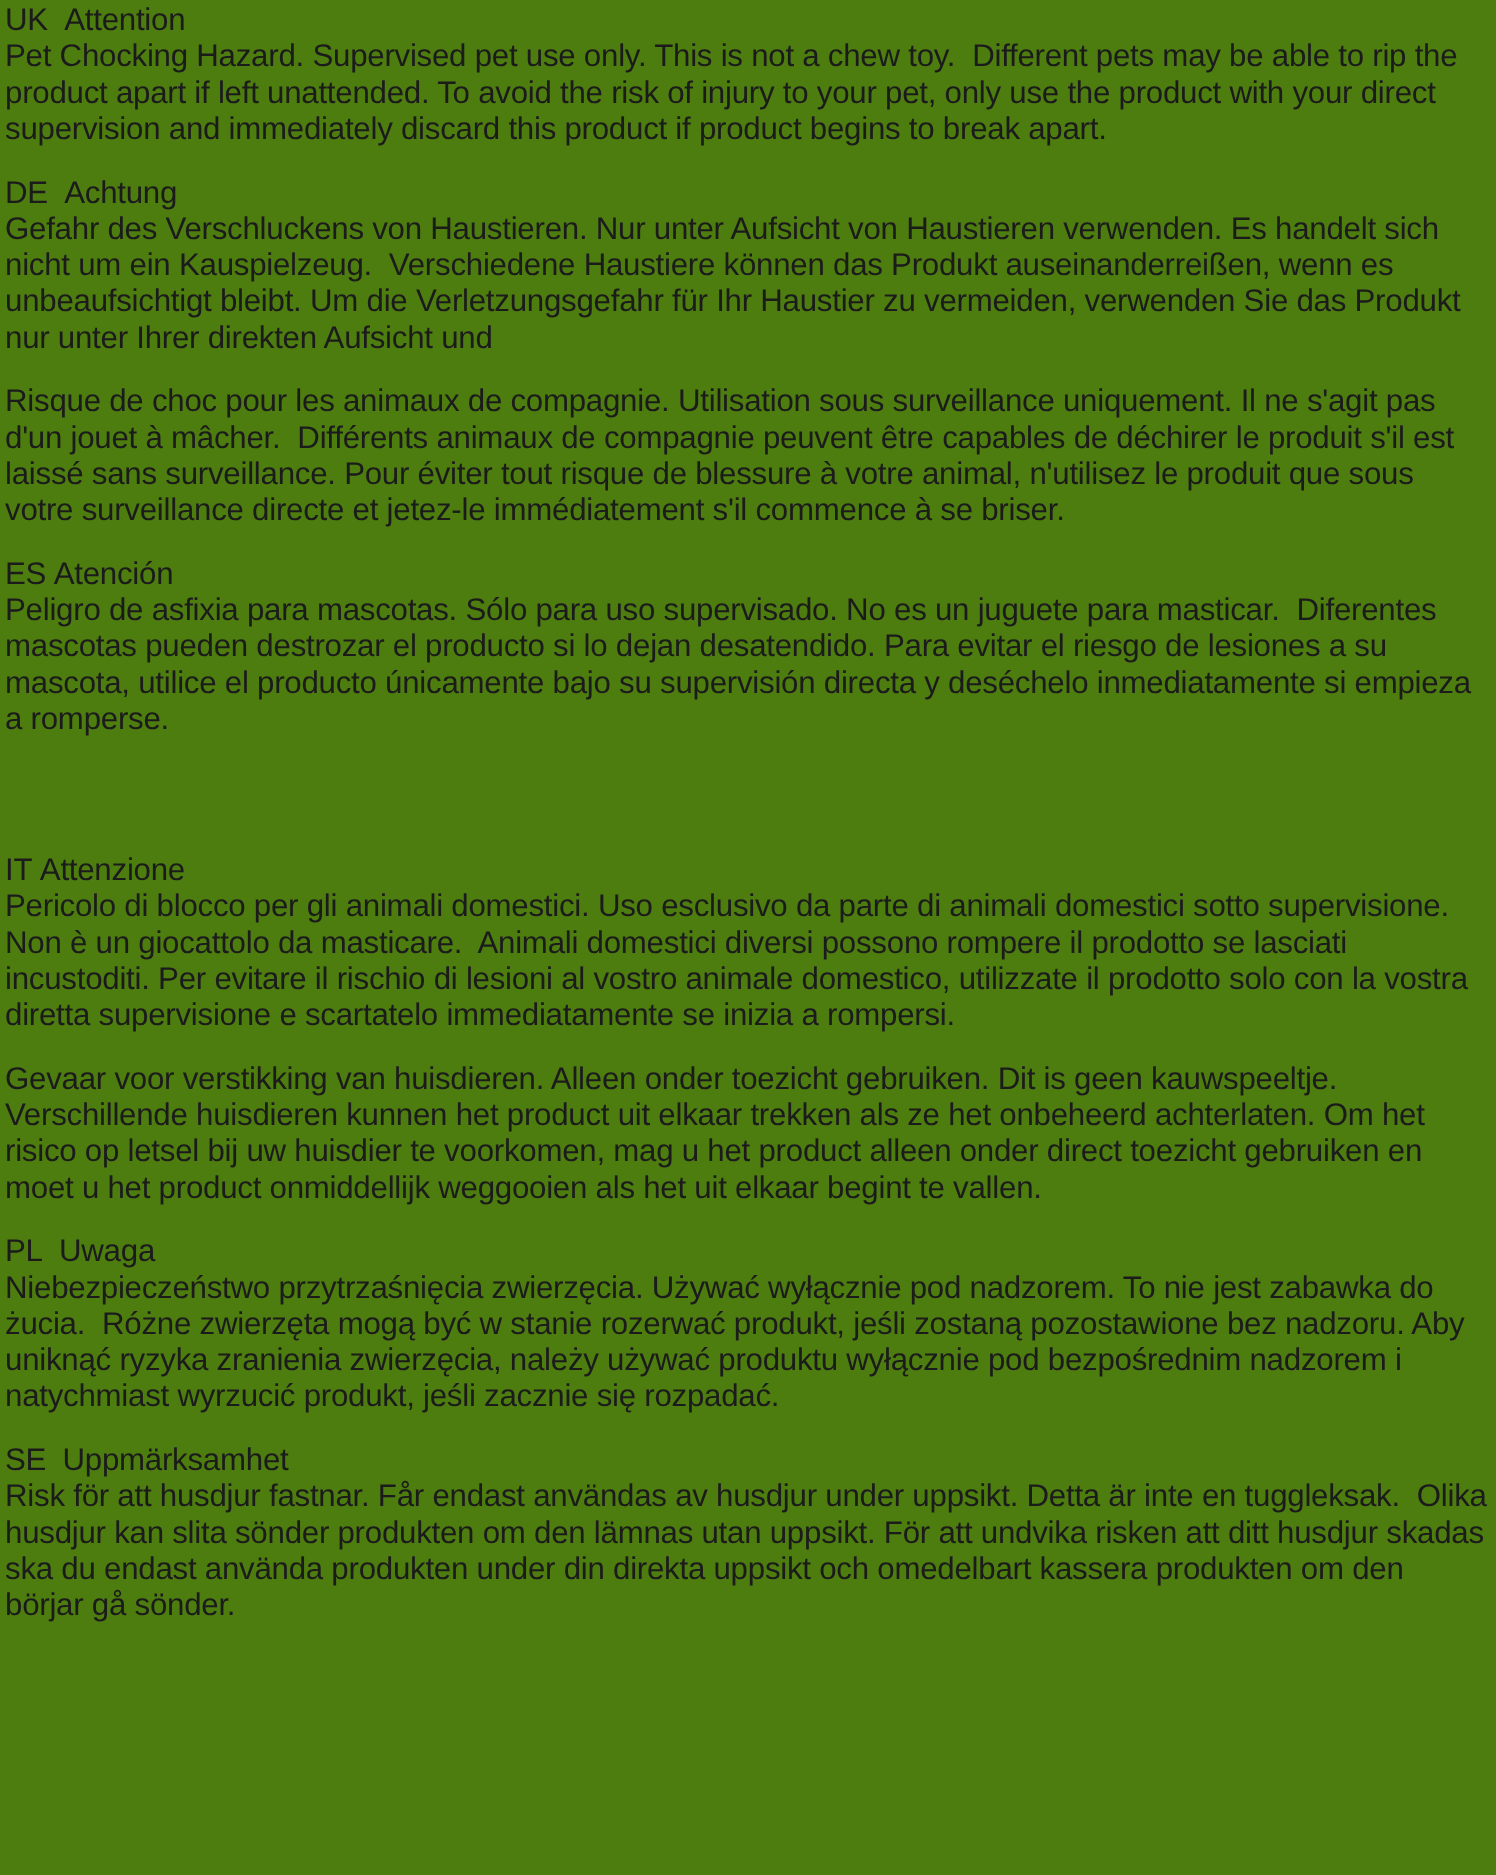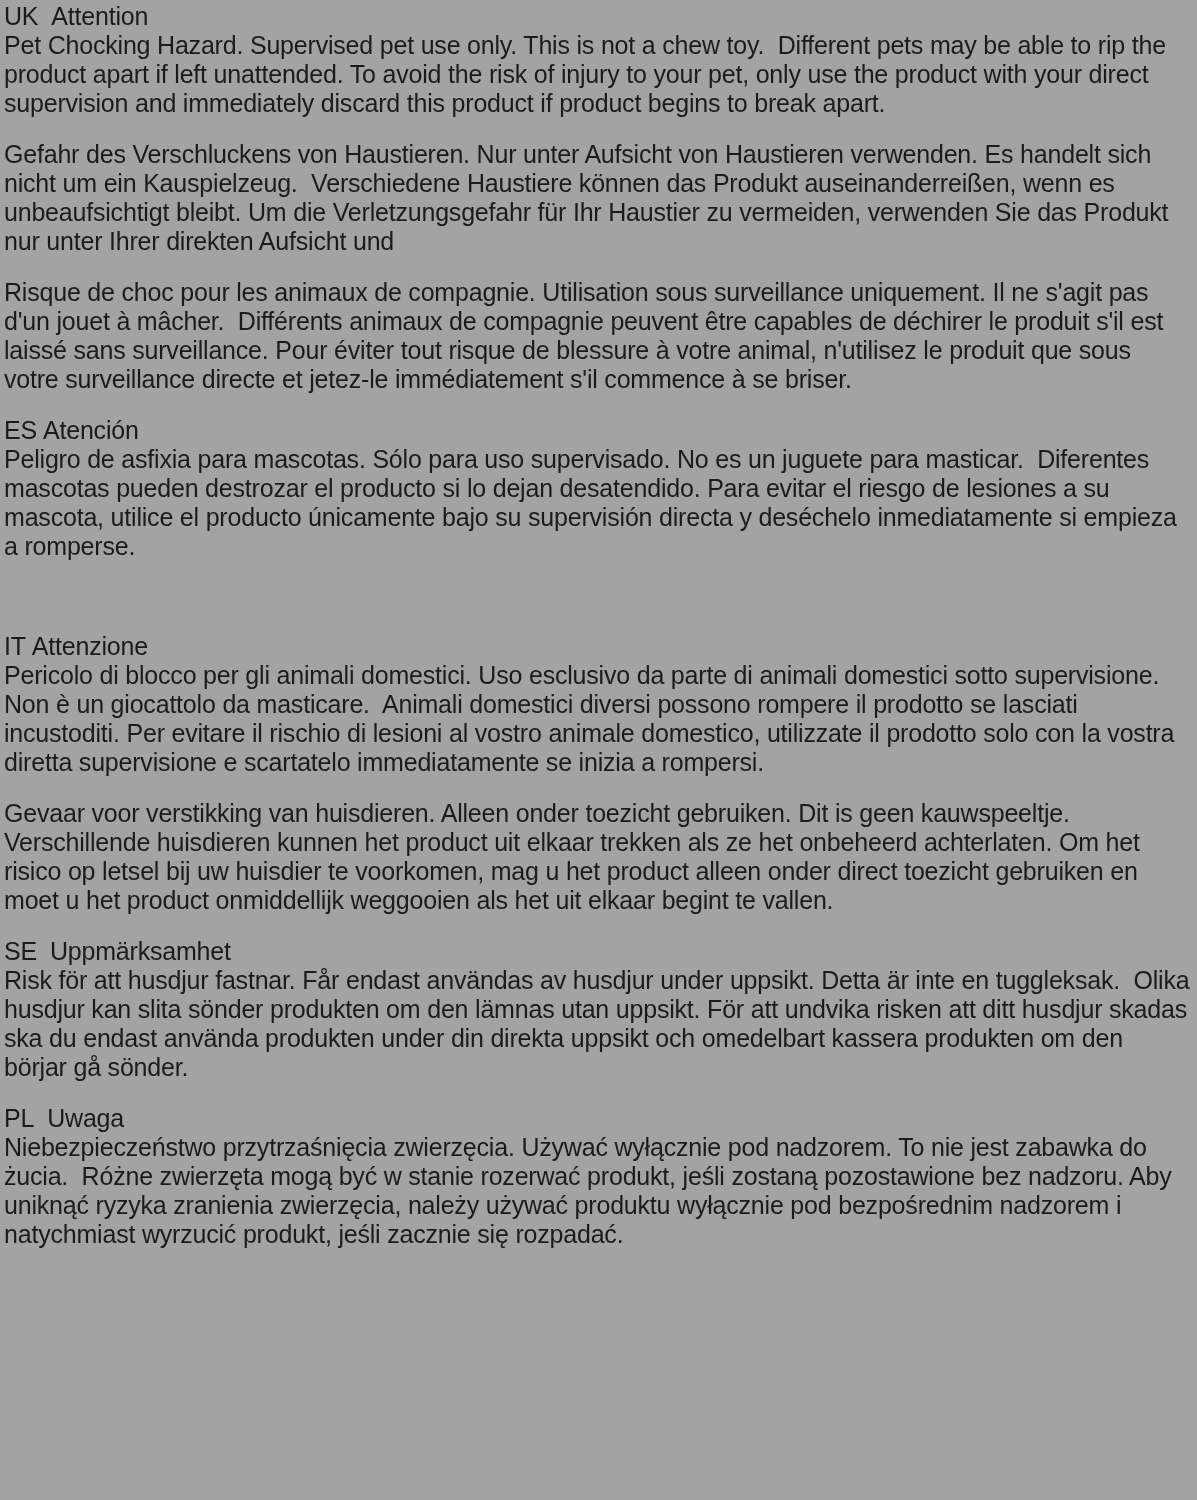--- a/index.html
+++ b/index.html
@@ -13,30 +13,30 @@
   .page {
     box-sizing: border-box;
     width: 1197px;
     min-height: 1500px;
     padding: 2px 6px 0 4px;
     font-family: "Liberation Sans", "DejaVu Sans", sans-serif;
     font-size: 25px;
     line-height: 29px;
     letter-spacing: -0.2px;
     color: #1b1b1b;
-    background: #a3a3a3;
+    background: #4d7c0f;
   }
   section.warn {
     margin-top: 22px;
   }
   section.warn:first-child {
     margin-top: 0;
   }
   section.warn.extra-gap {
-    margin-top: 71px;
+    margin-top: 92px;
   }
   .head {
     margin: 0;
     font-size: inherit;
     font-weight: 400;
     line-height: inherit;
   }
   .head .title {
     margin-left: 13px;
   }
@@ -53,20 +53,21 @@
 <body>
 
 <main class="page">
 
   <section class="warn">
     <h2 class="head"><span class="code">UK</span><span class="title">Attention</span></h2>
     <p class="body">Pet Chocking Hazard. Supervised pet use only. This is not a chew toy.  Different pets may be able to rip the product apart if left unattended. To avoid the risk of injury to your pet, only use the product with your direct supervision and immediately discard this product if product begins to break apart.</p>
   </section>
 
   <section class="warn">
+    <h2 class="head"><span class="code">DE</span><span class="title">Achtung</span></h2>
     <p class="body">Gefahr des Verschluckens von Haustieren. Nur unter Aufsicht von Haustieren verwenden. Es handelt sich nicht um ein Kauspielzeug.  Verschiedene Haustiere können das Produkt auseinanderreißen, wenn es unbeaufsichtigt bleibt. Um die Verletzungsgefahr für Ihr Haustier zu vermeiden, verwenden Sie das Produkt nur unter Ihrer direkten Aufsicht und</p>
   </section>
 
   <section class="warn">
     <p class="body">Risque de choc pour les animaux de compagnie. Utilisation sous surveillance uniquement. Il ne s'agit pas d'un jouet à mâcher.  Différents animaux de compagnie peuvent être capables de déchirer le produit s'il est laissé sans surveillance. Pour éviter tout risque de blessure à votre animal, n'utilisez le produit que sous votre surveillance directe et jetez-le immédiatement s'il commence à se briser.</p>
   </section>
 
   <section class="warn">
     <h2 class="head tight"><span class="code">ES</span><span class="title">Atención</span></h2>
     <p class="body">Peligro de asfixia para mascotas. Sólo para uso supervisado. No es un juguete para masticar.  Diferentes mascotas pueden destrozar el producto si lo dejan desatendido. Para evitar el riesgo de lesiones a su mascota, utilice el producto únicamente bajo su supervisión directa y deséchelo inmediatamente si empieza a romperse.</p>
@@ -75,22 +76,22 @@
   <section class="warn extra-gap">
     <h2 class="head tight"><span class="code">IT</span><span class="title">Attenzione</span></h2>
     <p class="body">Pericolo di blocco per gli animali domestici. Uso esclusivo da parte di animali domestici sotto supervisione. Non è un giocattolo da masticare.  Animali domestici diversi possono rompere il prodotto se lasciati incustoditi. Per evitare il rischio di lesioni al vostro animale domestico, utilizzate il prodotto solo con la vostra diretta supervisione e scartatelo immediatamente se inizia a rompersi.</p>
   </section>
 
   <section class="warn">
     <p class="body">Gevaar voor verstikking van huisdieren. Alleen onder toezicht gebruiken. Dit is geen kauwspeeltje.  Verschillende huisdieren kunnen het product uit elkaar trekken als ze het onbeheerd achterlaten. Om het risico op letsel bij uw huisdier te voorkomen, mag u het product alleen onder direct toezicht gebruiken en moet u het product onmiddellijk weggooien als het uit elkaar begint te vallen.</p>
   </section>
 
   <section class="warn">
-    <h2 class="head"><span class="code">SE</span><span class="title">Uppmärksamhet</span></h2>
-    <p class="body">Risk för att husdjur fastnar. Får endast användas av husdjur under uppsikt. Detta är inte en tuggleksak.  Olika husdjur kan slita sönder produkten om den lämnas utan uppsikt. För att undvika risken att ditt husdjur skadas ska du endast använda produkten under din direkta uppsikt och omedelbart kassera produkten om den börjar gå sönder.</p>
+    <h2 class="head"><span class="code">PL</span><span class="title">Uwaga</span></h2>
+    <p class="body">Niebezpieczeństwo przytrzaśnięcia zwierzęcia. Używać wyłącznie pod nadzorem. To nie jest zabawka do żucia.  Różne zwierzęta mogą być w stanie rozerwać produkt, jeśli zostaną pozostawione bez nadzoru. Aby uniknąć ryzyka zranienia zwierzęcia, należy używać produktu wyłącznie pod bezpośrednim nadzorem i natychmiast wyrzucić produkt, jeśli zacznie się rozpadać.</p>
   </section>
 
   <section class="warn">
-    <h2 class="head"><span class="code">PL</span><span class="title">Uwaga</span></h2>
-    <p class="body">Niebezpieczeństwo przytrzaśnięcia zwierzęcia. Używać wyłącznie pod nadzorem. To nie jest zabawka do żucia.  Różne zwierzęta mogą być w stanie rozerwać produkt, jeśli zostaną pozostawione bez nadzoru. Aby uniknąć ryzyka zranienia zwierzęcia, należy używać produktu wyłącznie pod bezpośrednim nadzorem i natychmiast wyrzucić produkt, jeśli zacznie się rozpadać.</p>
+    <h2 class="head"><span class="code">SE</span><span class="title">Uppmärksamhet</span></h2>
+    <p class="body">Risk för att husdjur fastnar. Får endast användas av husdjur under uppsikt. Detta är inte en tuggleksak.  Olika husdjur kan slita sönder produkten om den lämnas utan uppsikt. För att undvika risken att ditt husdjur skadas ska du endast använda produkten under din direkta uppsikt och omedelbart kassera produkten om den börjar gå sönder.</p>
   </section>
 
 </main>
 
 </body></html>

